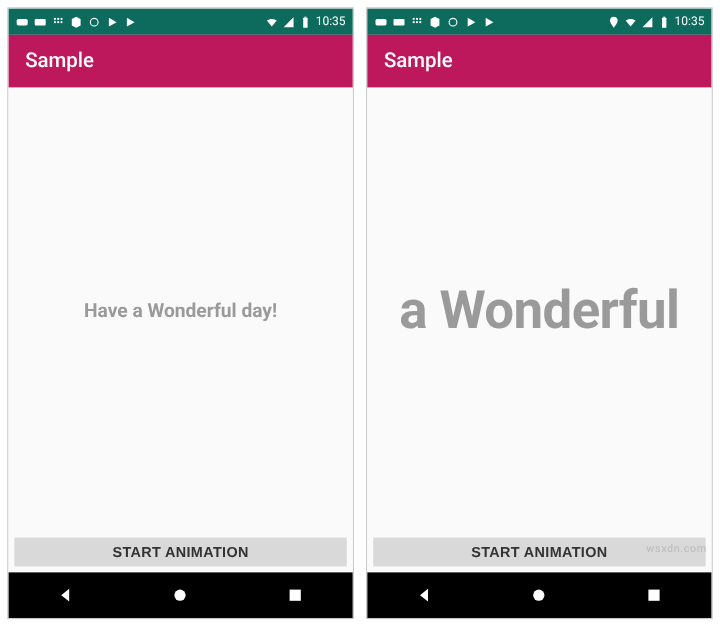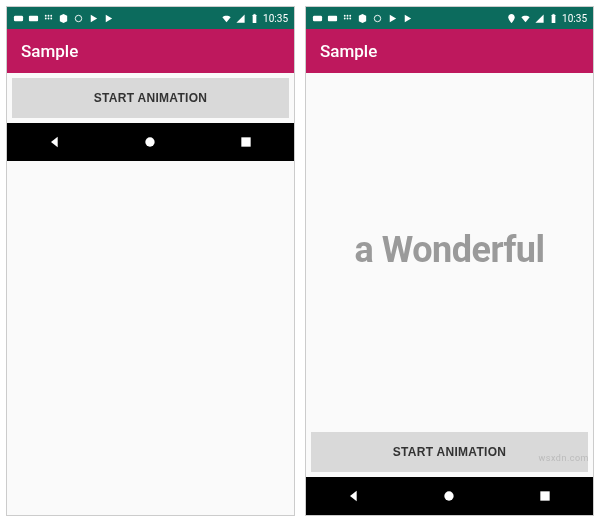--- a/index.html
+++ b/index.html
@@ -65,32 +65,32 @@
     }
     .msg-small {
       color: #9a9a9a;
       font-weight: 700;
       font-size: 16px;
       text-align: center;
     }
     .msg-large {
       color: #9a9a9a;
       font-weight: 700;
-      font-size: 36px;
+      font-size: 44px;
       white-space: nowrap;
       text-align: center;
       letter-spacing: -0.5px;
     }
     .button-area {
       padding: 5px;
       background: #fafafa;
     }
     .btn {
       width: 100%;
-      height: 40px;
+      height: 24px;
       background: #d9d9d9;
       border: none;
       font-size: 12px;
       font-weight: 600;
       color: #333;
       letter-spacing: 0.3px;
       cursor: pointer;
     }
     .navbar {
       height: 38px;
@@ -176,20 +176,23 @@
               <rect x="8" y="4" width="8" height="18" rx="1"></rect>
               <rect x="10" y="2" width="4" height="2"></rect>
             </svg>
           </span>
         <span>10:35</span>
       </div>
     </div>
     <div class="appbar">
       <span>Sample</span>
     </div>
+    <div class="content">
+      <div class="msg-small">Have a Wonderful day!</div>
+    </div>
     <div class="button-area">
       <button class="btn">START ANIMATION</button>
     </div>
     <div class="navbar">
       <span class="nav-ic"><svg viewBox="0 0 24 24">
             <path d="M16 4l-10 8 10 8z"></path>
           </svg></span>
       <span class="nav-ic"><svg viewBox="0 0 24 24">
             <circle cx="12" cy="12" r="7"></circle>
           </svg></span>

